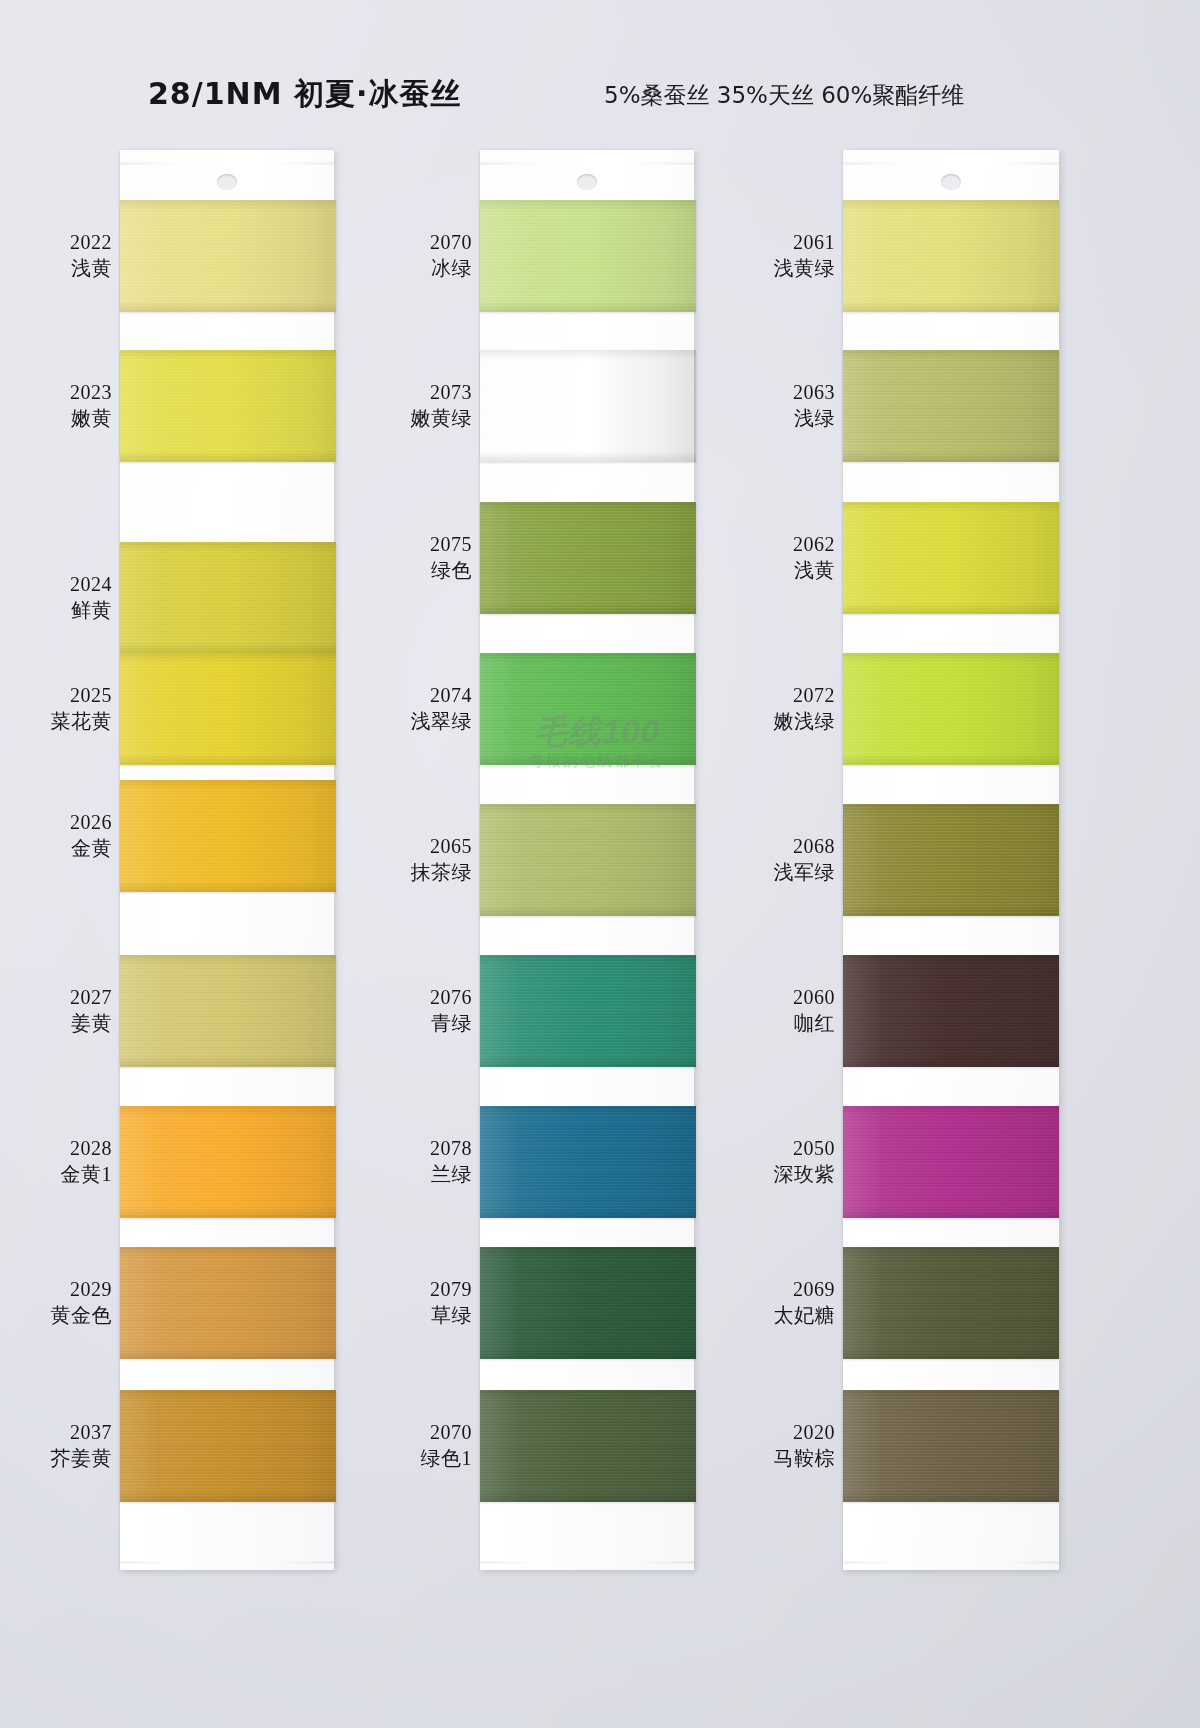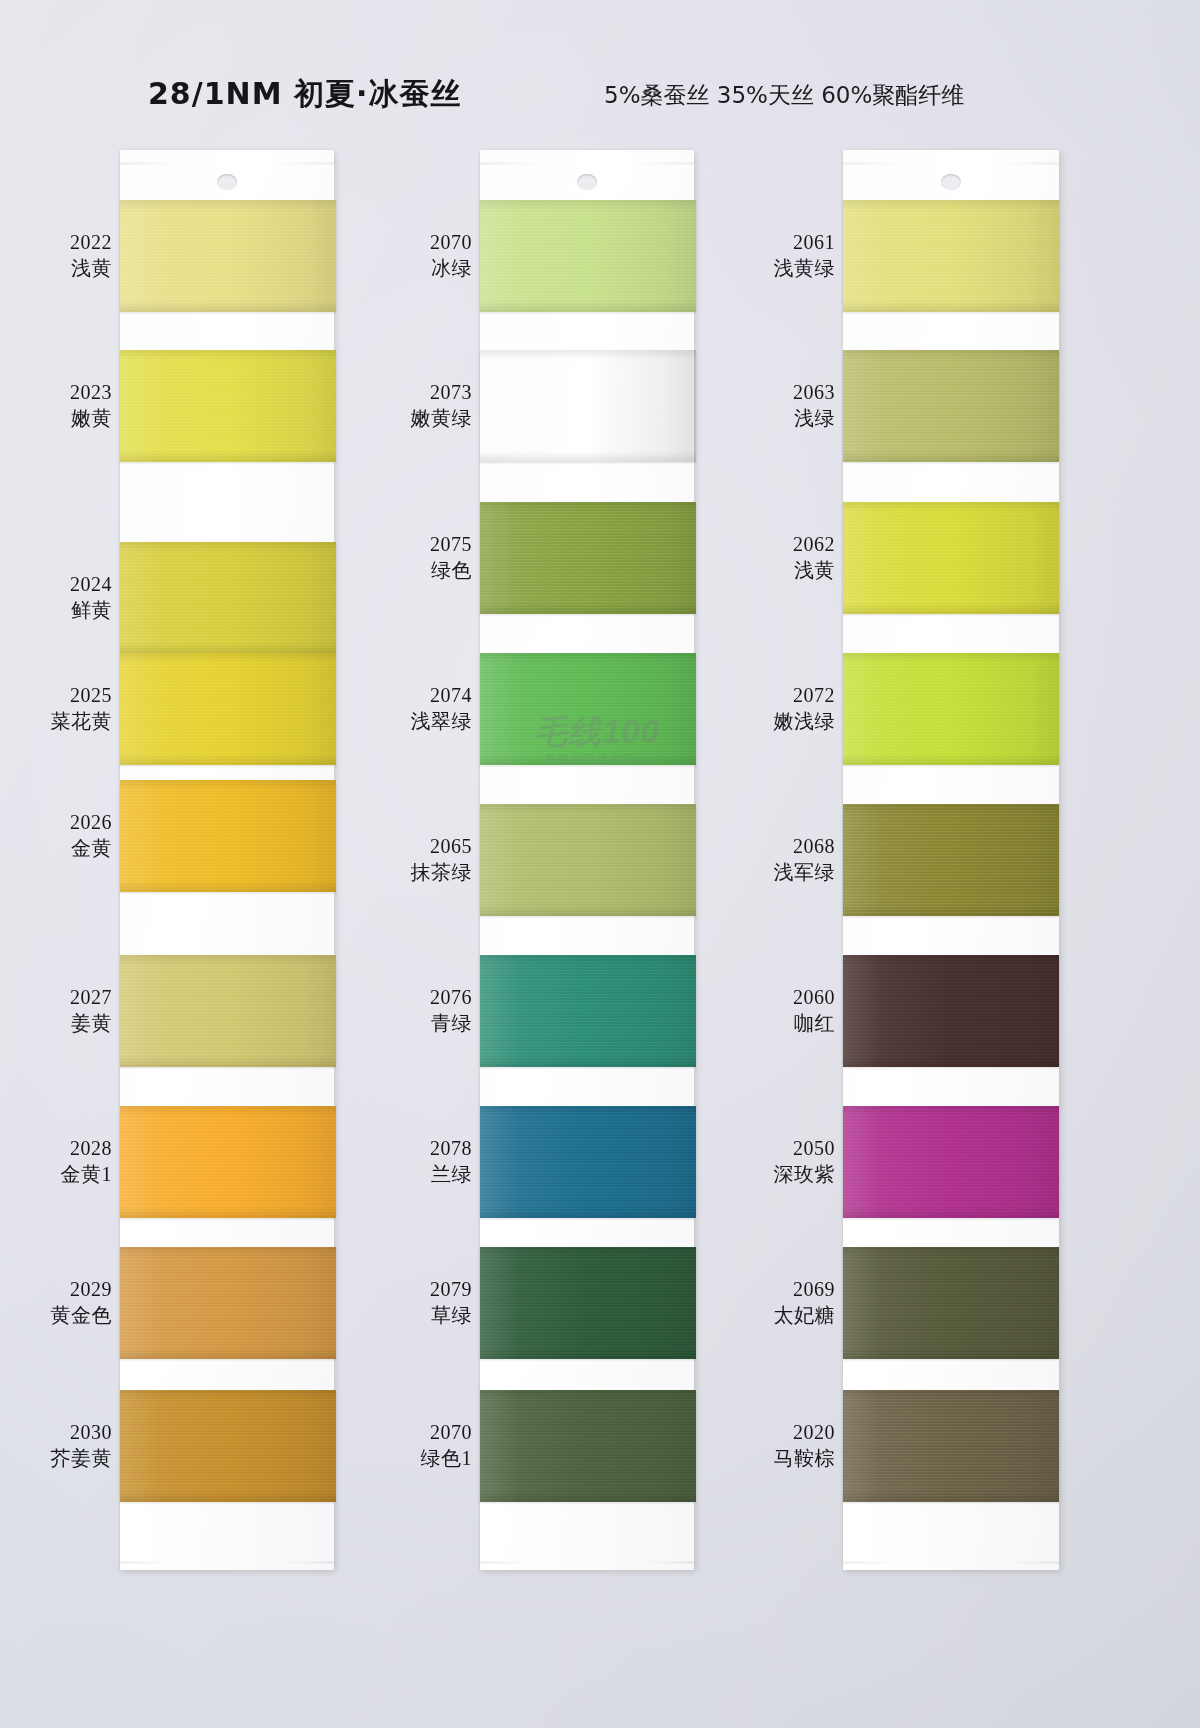--- a/index.html
+++ b/index.html
@@ -198,21 +198,21 @@
   .watermark .wm-main {
     display: block;
     font-size: 33px;
     font-weight: bold;
     font-style: italic;
     letter-spacing: 1px;
     line-height: 1;
   }
   .watermark .wm-sub {
     display: block;
-    font-size: 11px;
+    font-size: 15px;
     letter-spacing: 2px;
     margin-top: 4px;
   }
 </style>
 </head>
 <body>
 
 <div class="paper-bg"></div>
 
 <div class="header">
@@ -310,21 +310,21 @@
           <span class="swatch-name">黄金色</span>
         </div>
         <div class="swatch" style="background: rgb(213, 154, 71);">
           <div class="threads"></div>
           <div class="sheen"></div>
           <div class="topshade"></div>
         </div>
       </div>
       <div class="swatch-row" style="top: 1240px;">
         <div class="swatch-label">
-          <span class="swatch-code">2030</span>
+          <span class="swatch-code">2037</span>
           <span class="swatch-name">芥姜黄</span>
         </div>
         <div class="swatch" style="background: rgb(198, 144, 47);">
           <div class="threads"></div>
           <div class="sheen"></div>
           <div class="topshade"></div>
         </div>
       </div>
     </div>
   <div class="column col-1">

